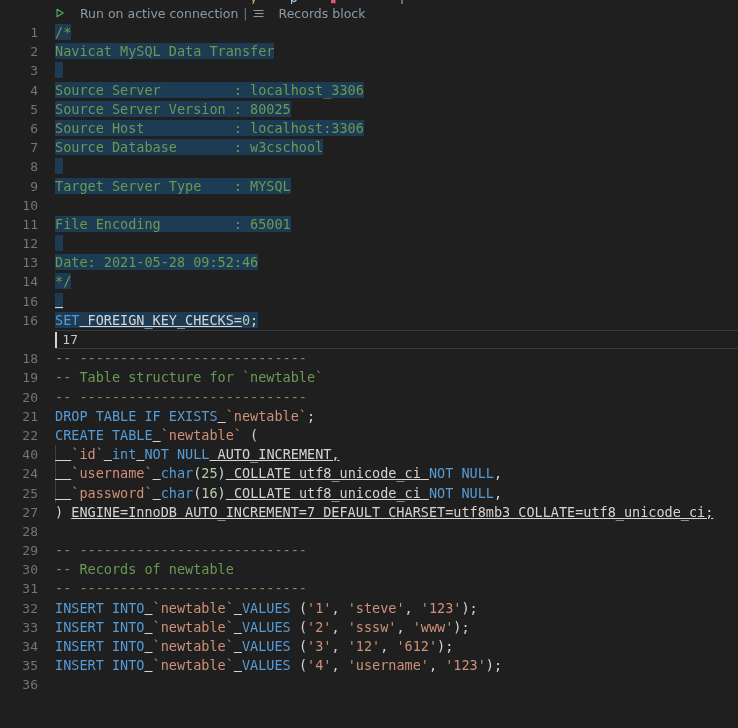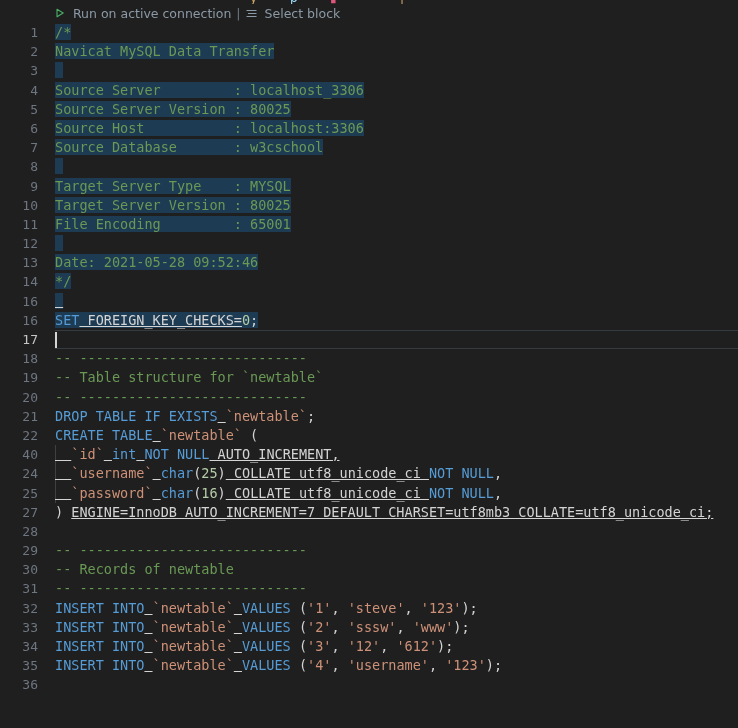--- a/index.html
+++ b/index.html
@@ -48,21 +48,21 @@
     font-family: "DejaVu Sans", sans-serif;
     font-size: 12.5px;
     color: #8b9aa6;
     white-space: nowrap;
   }
   .codelens .cl-link {
     display: inline-flex;
     align-items: center;
     cursor: pointer;
   }
-  .cl-text { margin-left: 8px; }
+  .cl-text { margin-left: 15px; }
   .cl-sep {
     color: #6e7a84;
     margin: 0 5px;
   }
   .icon-play {
     width: 10px; height: 10px;
     display: inline-block;
     position: relative;
   }
   .icon-play svg { display: block; }
@@ -90,21 +90,21 @@
   .ln {
     position: absolute;
     left: 0;
     width: 38px;
     text-align: right;
     color: #6e7681;
     font-size: 13px;
     font-family: "DejaVu Sans Mono", monospace;
     user-select: none;
   }
-  .line.current .ln { color: #c6c6c6; }
+  .line.current .ln { color: #c6c6c6; margin-left: 40px; }
   .content {
     position: absolute;
     left: 55px;
     top: 0;
     white-space: pre;
     color: #d4d4d4;
   }
 
   
   .line.current .curline-box {
@@ -175,35 +175,35 @@
     </span>
     <span class="cl-sep">|</span>
     <span class="cl-link">
       <span class="icon-list">
         <svg viewBox="0 0 11 9" width="11" height="9" aria-hidden="true">
           <line x1="0.5" y1="1.5" x2="10.5" y2="1.5" stroke="#8b9aa6" stroke-width="1"></line>
           <line x1="2.0" y1="4.5" x2="10.5" y2="4.5" stroke="#8b9aa6" stroke-width="1"></line>
           <line x1="0.5" y1="7.5" x2="10.5" y2="7.5" stroke="#8b9aa6" stroke-width="1"></line>
         </svg>
       </span>
-      <span class="cl-text">Select block</span>
+      <span class="cl-text">Records block</span>
     </span>
   </div>
 
   <div class="code-area" id="code-area">
       <div class="line"><span class="ln">1</span><span class="content"><span class="sel"><span class="t-comment">/*</span></span></span></div>
       <div class="line"><span class="ln">2</span><span class="content"><span class="sel"><span class="t-comment">Navicat MySQL Data Transfer</span></span></span></div>
       <div class="line"><span class="ln">3</span><span class="content"><span class="sel"><span class="t-comment">&nbsp;</span></span></span></div>
       <div class="line"><span class="ln">4</span><span class="content"><span class="sel"><span class="t-comment">Source Server         : localhost_3306</span></span></span></div>
       <div class="line"><span class="ln">5</span><span class="content"><span class="sel"><span class="t-comment">Source Server Version : 80025</span></span></span></div>
       <div class="line"><span class="ln">6</span><span class="content"><span class="sel"><span class="t-comment">Source Host           : localhost:3306</span></span></span></div>
       <div class="line"><span class="ln">7</span><span class="content"><span class="sel"><span class="t-comment">Source Database       : w3cschool</span></span></span></div>
       <div class="line"><span class="ln">8</span><span class="content"><span class="sel"><span class="t-comment">&nbsp;</span></span></span></div>
       <div class="line"><span class="ln">9</span><span class="content"><span class="sel"><span class="t-comment">Target Server Type    : MYSQL</span></span></span></div>
-      <div class="line"><span class="ln">10</span><span class="content"><span class="sel"><span class="t-comment">Target Server Version : 80025</span></span></span></div>
+      <div class="line"><span class="ln">10</span></div>
       <div class="line"><span class="ln">11</span><span class="content"><span class="sel"><span class="t-comment">File Encoding         : 65001</span></span></span></div>
       <div class="line"><span class="ln">12</span><span class="content"><span class="sel"><span class="t-comment">&nbsp;</span></span></span></div>
       <div class="line"><span class="ln">13</span><span class="content"><span class="sel"><span class="t-comment">Date: 2021-05-28 09:52:46</span></span></span></div>
       <div class="line"><span class="ln">14</span><span class="content"><span class="sel"><span class="t-comment">*/</span></span></span></div>
       <div class="line"><span class="ln">16</span><span class="content"><span class="sel"><span class="t-plain">&nbsp;</span></span></span></div>
       <div class="line"><span class="ln">16</span><span class="content"><span class="sel"><span class="t-keyword">SET</span><span class="t-plain"> FOREIGN_KEY_CHECKS=</span><span class="t-number">0</span><span class="t-punct">;</span></span></span></div>
       <div class="line current"><div class="curline-box"></div><span class="ln">17</span><span class="content"></span><div class="cursor"></div></div>
       <div class="line"><span class="ln">18</span><span class="content"><span class="t-comment">-- ----------------------------</span></span></div>
       <div class="line"><span class="ln">19</span><span class="content"><span class="t-comment">-- Table structure for `newtable`</span></span></div>
       <div class="line"><span class="ln">20</span><span class="content"><span class="t-comment">-- ----------------------------</span></span></div>

